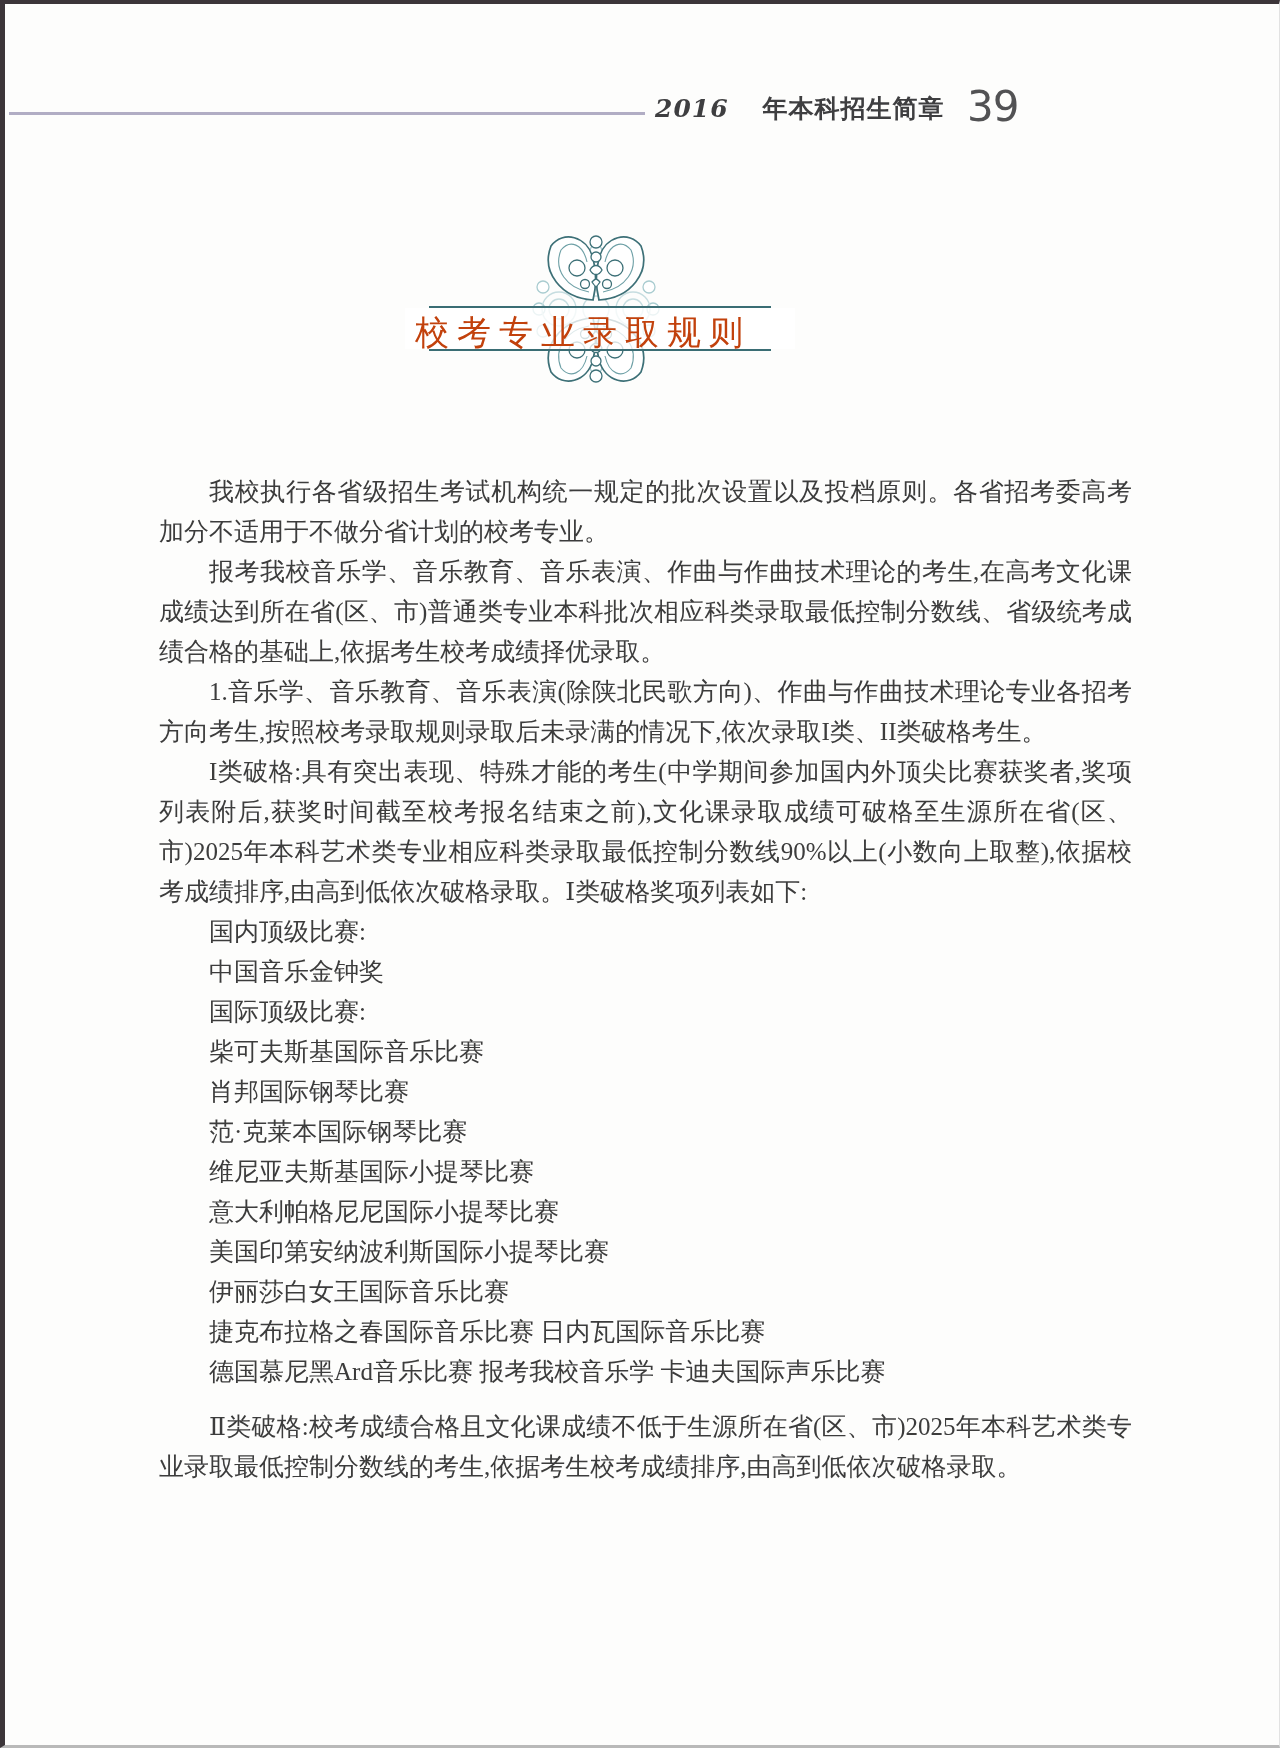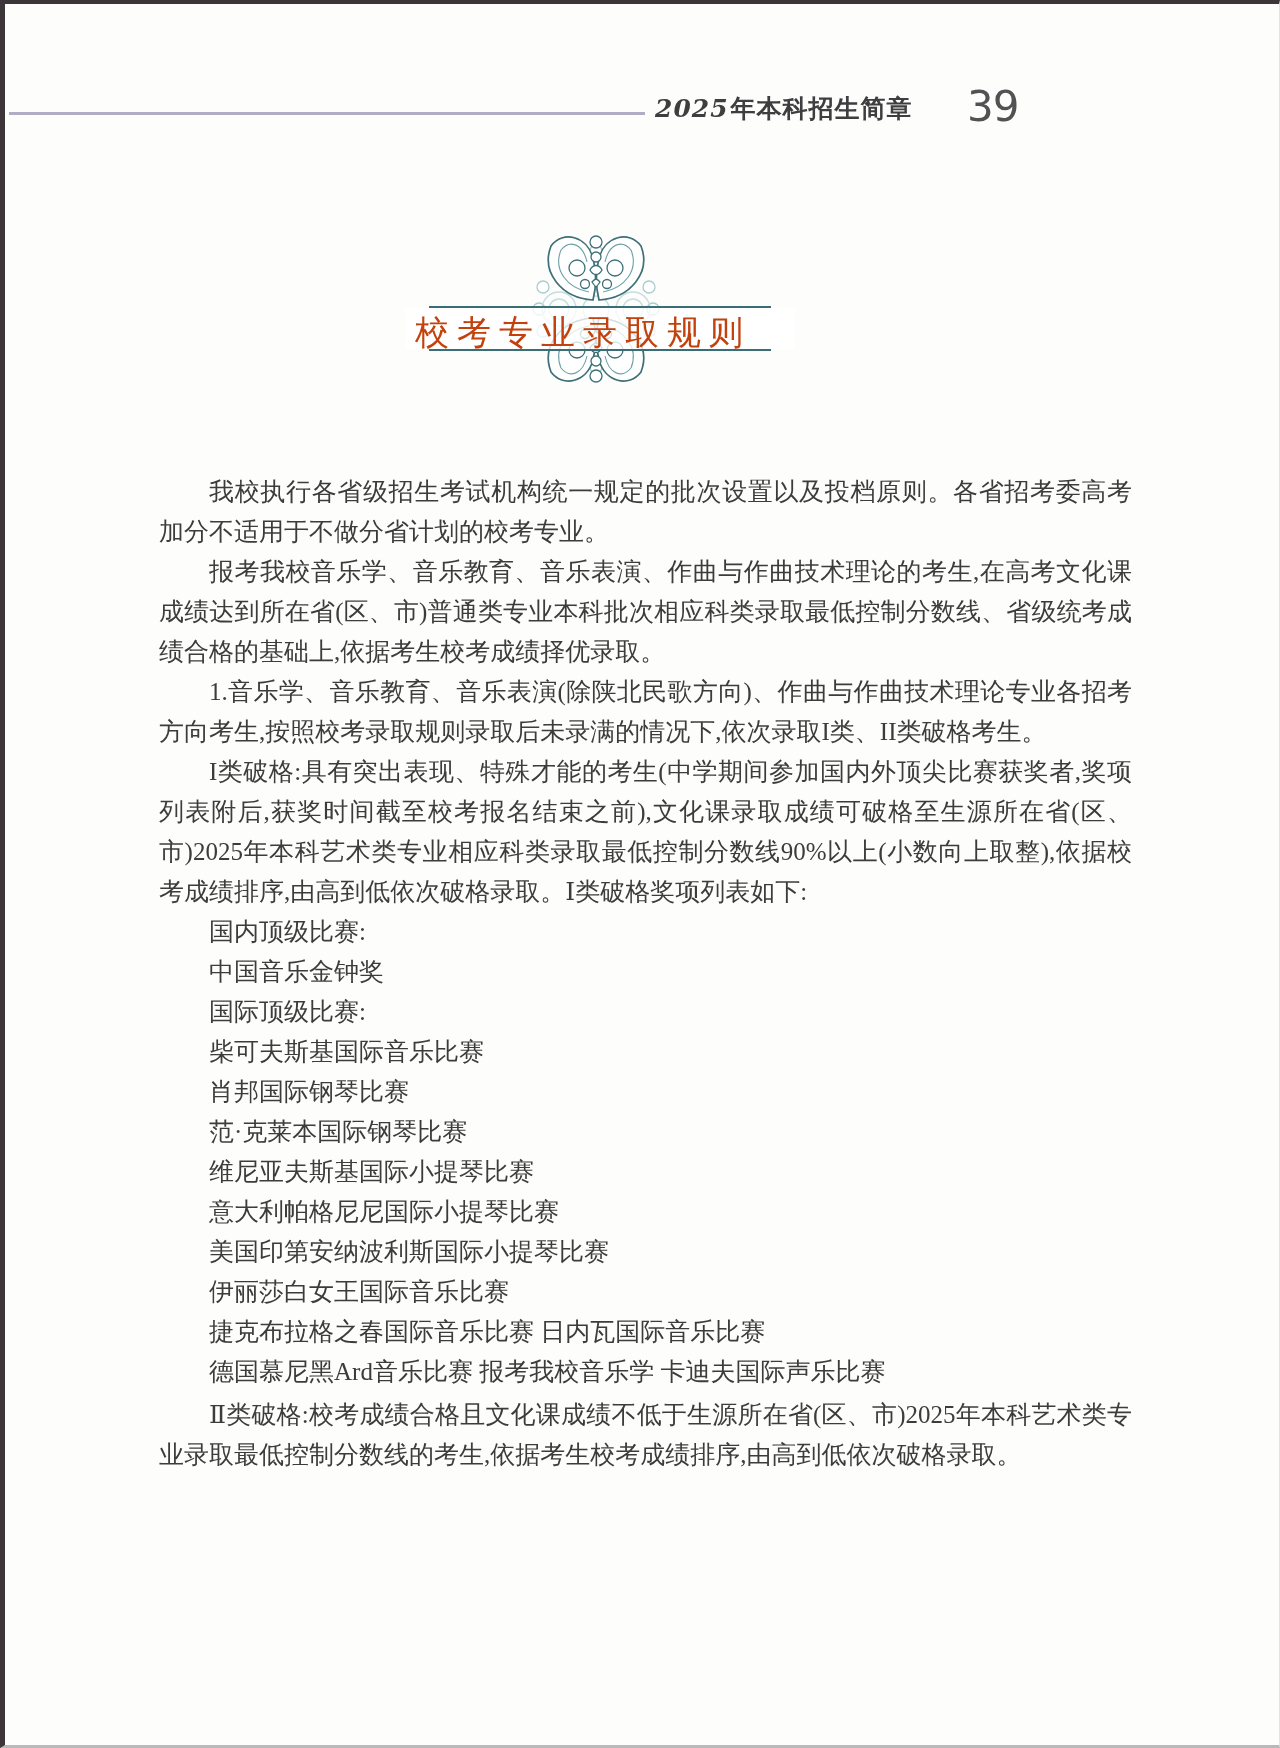--- a/index.html
+++ b/index.html
@@ -42,20 +42,21 @@
   }
   .header-title .year {
     font-family: "DejaVu Serif", serif;
     font-style: italic;
     font-weight: 600;
     margin-right: 2px;
   }
   .header-title .rest {
     font-family: "Liberation Sans", "DejaVu Sans", sans-serif;
     font-weight: 600;
+    margin-left: 32px;
   }
   .page-number {
     position: absolute;
     left: 962px;
     top: 78px;
     font-size: 42px;
     color: #525254;
     font-family: "DejaVu Sans", sans-serif;
     letter-spacing: -1px;
   }
@@ -111,31 +112,31 @@
   .body-text p {
     margin: 0;
     text-indent: 2em;
   }
   .body-text p.para-heading {
     color: #4f878e;
     font-family: "Liberation Sans", "DejaVu Sans", sans-serif;
     margin: 5px 0 4px 0;
   }
   .body-text p.para-last {
-    margin-top: 3px;
+    margin-top: 15px;
   }
 </style>
 </head>
 <body>
 
 <div class="page">
 
   <div class="header-rule"></div>
   <div class="header-title">
-    <span class="year">2025</span><span class="rest">年本科招生简章</span>
+    <span class="year">2016</span><span class="rest">年本科招生简章</span>
   </div>
   <div class="page-number">39</div>
 
   <svg class="emblem-ornament" width="150" height="170" viewBox="0 0 150 170">
 
     <g stroke="#a9ccd0" stroke-width="1.3" fill="#ffffff">
       <circle cx="75" cy="27" r="6"></circle>
         <circle cx="97" cy="31" r="6"></circle>
         <circle cx="116" cy="44" r="6"></circle>
       <circle cx="128" cy="63" r="6"></circle>

